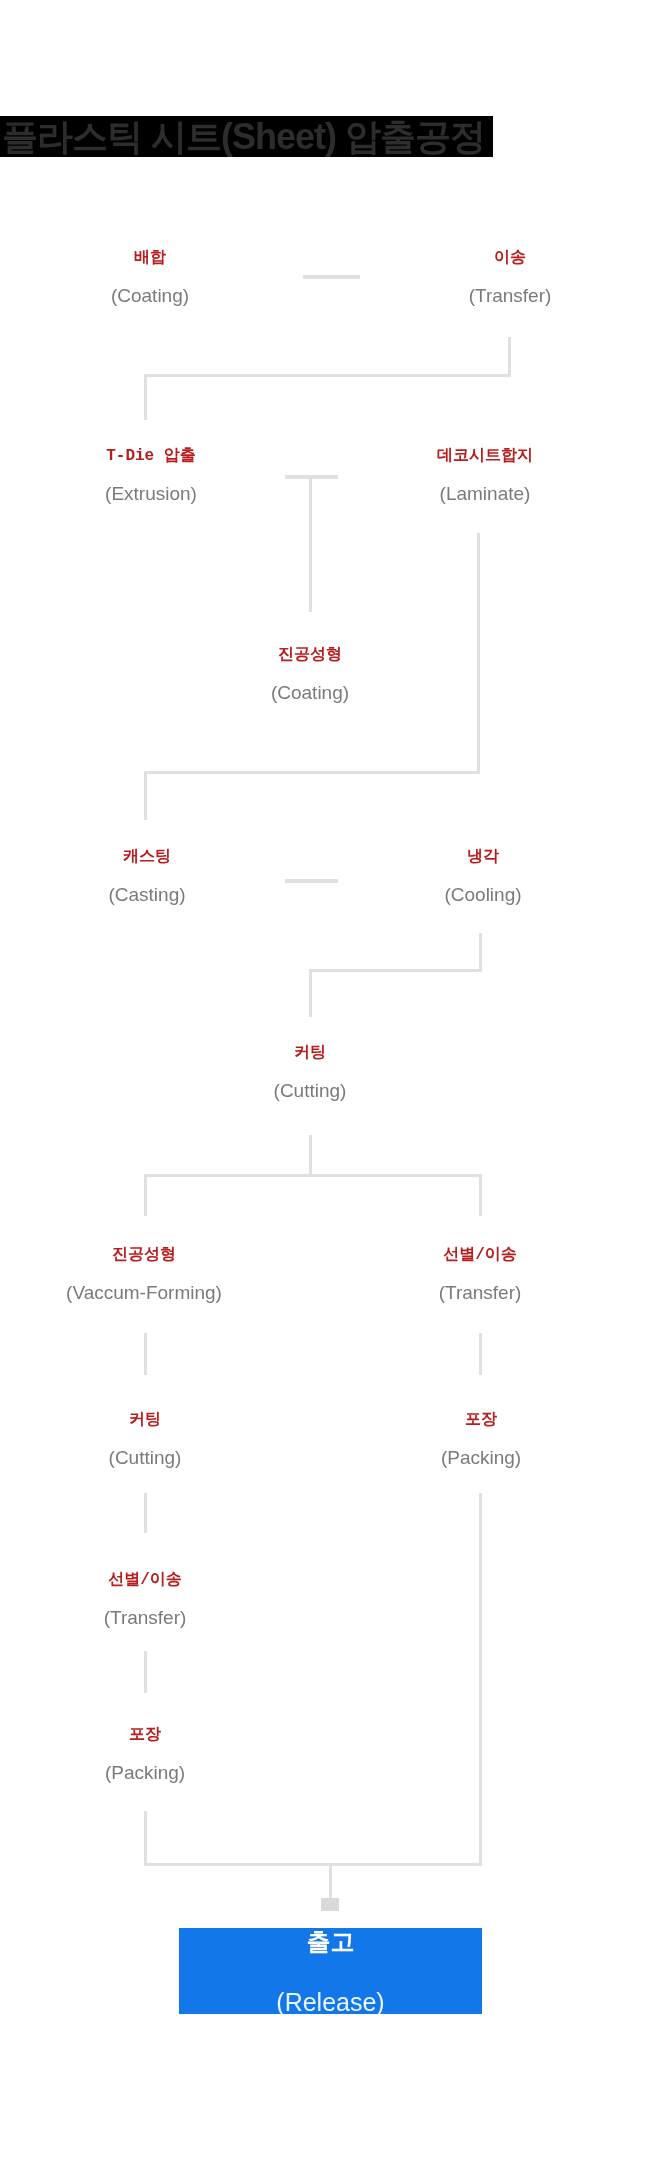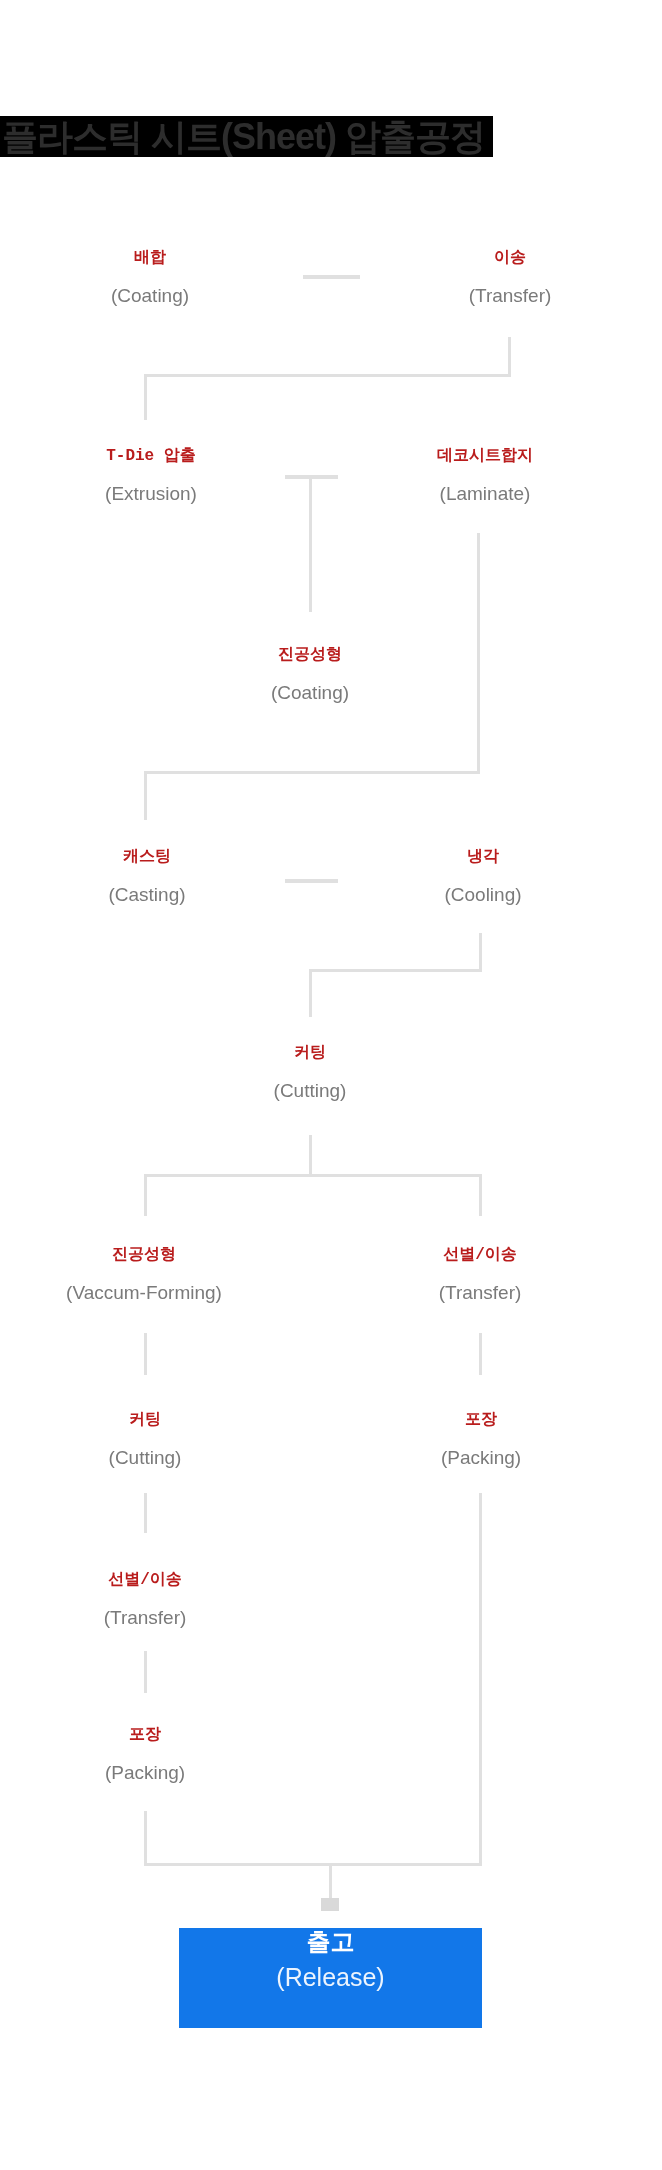--- a/index.html
+++ b/index.html
@@ -68,23 +68,23 @@
   .c9a {left:144px;top:1493px;width:3px;height:40px;}
   .c9b {left:479px;top:1493px;width:3px;height:373px;}
   .c10 {left:144px;top:1651px;width:3px;height:42px;}
   .c11a{left:144px;top:1811px;width:3px;height:55px;}
   .c11b{left:144px;top:1863px;width:338px;height:3px;}
   .c11c{left:329px;top:1866px;width:3px;height:32px;}
   .sq  {position:absolute;left:321px;top:1898px;width:18px;height:13px;background:#d9d9d9;}
 
   
   .release{
-    position:absolute;left:179px;top:1928px;width:303px;height:100px;
+    position:absolute;left:179px;top:1928px;width:303px;height:86px;
     background:#1277e9;
-    display:flex;flex-direction:column;align-items:center;justify-content:flex-start;gap:9px;
+    display:flex;flex-direction:column;align-items:center;justify-content:space-between;gap:9px;
   }
   .release .ko{font-size:24px;font-weight:700;color:#ffffff;line-height:28px;}
   .release .en{font-size:25px;font-weight:400;color:rgba(255,255,255,0.92);line-height:24px;}
 </style>
 </head>
 <body>
 
 <div class="title-bar">플라스틱 시트(Sheet) 압출공정</div>
 
 <div class="node n-mixing">

